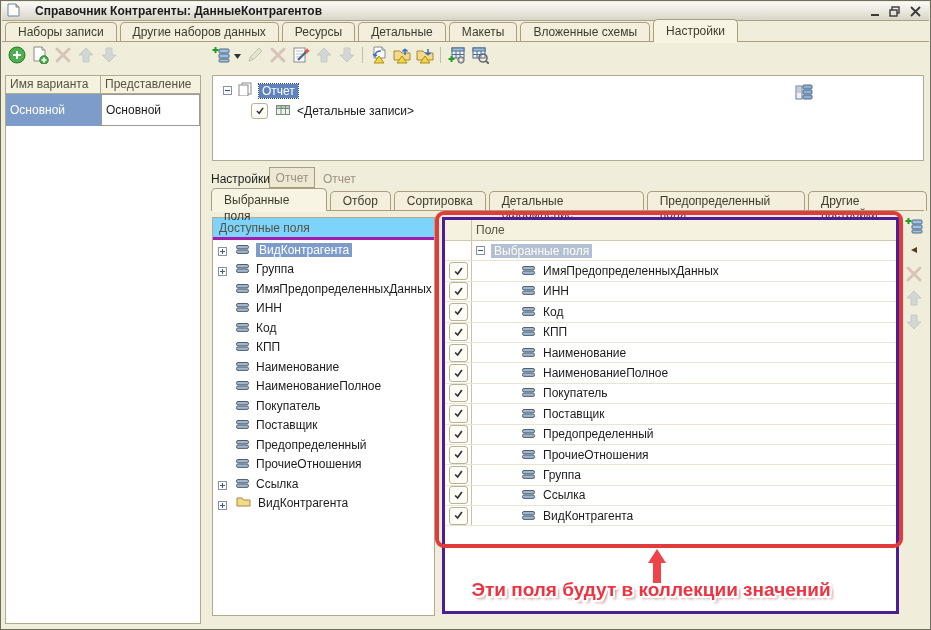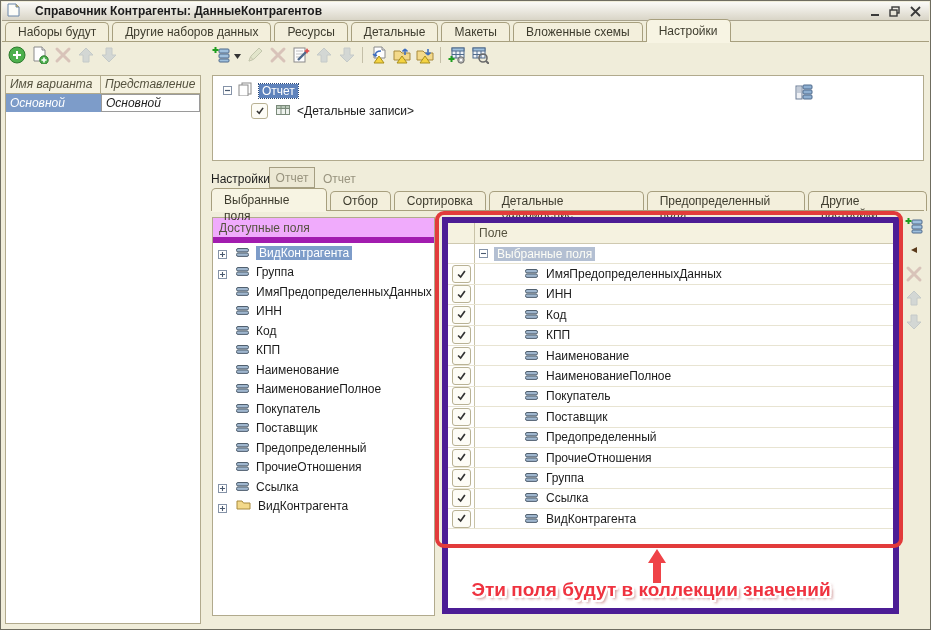--- a/index.html
+++ b/index.html
@@ -16,45 +16,45 @@
   #main-tabs{left:4px;top:20px;height:21px;}
   #main-tabs::after{content:"";position:absolute;left:-4px;right:-927px;bottom:0;}
   .tabline{position:absolute;height:1px;background:#a79f7e;}
   
   .toolbar{position:absolute;display:flex;align-items:center;gap:4px;}
   .tbtn{width:19px;height:18px;display:flex;align-items:center;justify-content:center;}
   .tsep{width:1px;height:16px;background:#c4bfa8;margin:0 2px;}
   .disabled{opacity:.45;filter:grayscale(35%);}
   
   .panel{position:absolute;background:#fff;border:1px solid #b1aa8d;}
-  .phead{height:19px;background:#f0abfc;border-bottom:6px solid #a21caf;display:flex;align-items:center;padding:0 6px;color:#55523f;}
+  .phead{height:19px;background:#7dd3fc;border-bottom:3px solid #a21caf;display:flex;align-items:center;padding:0 6px;color:#55523f;}
   
   .vhead{display:flex;height:17px;background:#f5f2e0;border-bottom:1px solid #b1aa8d;color:#55523f;}
   .vhead .c1{width:95px;border-right:1px solid #b1aa8d;padding:1px 4px;box-sizing:border-box;}
   .vhead .c2{flex:1;padding:1px 4px;}
-  .vrow{display:flex;height:18px;align-items:center;}
+  .vrow{display:flex;height:32px;align-items:center;}
   .vrow .c1{width:95px;box-sizing:border-box;padding:1px 4px;background:#7d9cc9;color:#fff;height:100%;display:flex;align-items:center;}
   .vrow .c2{flex:1;box-sizing:border-box;padding:1px 4px;height:100%;display:flex;align-items:center;border:1px solid #9a9a9a;}
   
   .tree-row{display:flex;align-items:center;height:17px;}
   .sel-dark{background:#5f83bc;color:#fff;padding:0 3px;outline:1px dotted #2c4a78;}
   .sel-inactive{background:#b3bfd2;color:#fdfdf6;padding:0 3px;}
   .sel-med{background:#7d9cc9;color:#fff;padding:0 3px;}
   
   .settings-label{position:absolute;left:210px;top:171px;}
   .settings-btn{position:absolute;left:268px;top:166px;width:44px;height:19px;background:#ece8d4;border:1px solid #a59e82;color:#98937e;display:flex;align-items:center;justify-content:center;}
   .settings-caption{position:absolute;left:322px;top:171px;color:#98937e;}
   
   .af-row{display:flex;align-items:center;height:19.5px;}
   .exp{width:9px;height:9px;flex:0 0 9px;margin-left:5px;}
   .exp-space{width:9px;flex:0 0 9px;margin-left:5px;}
   .ficon{margin-left:9px;margin-right:7px;flex:0 0 13px;}
   .flabel{white-space:nowrap;}
   
-  #sel-table{position:absolute;left:441px;top:216px;width:457px;height:397px;background:#fff;border:6px solid #4c1d95;box-sizing:border-box;text-align:center;}
+  #sel-table{position:absolute;left:441px;top:216px;width:457px;height:397px;background:#fff;border:3px solid #4c1d95;box-sizing:border-box;text-align:center;}
   .sf-headrow{display:flex;height:20px;border-bottom:1px solid #cfc9b0;}
   .sf-check-col{width:27px;border-right:1px solid #c9c3a8;box-sizing:border-box;display:flex;align-items:center;justify-content:center;}
   .sf-main-col{flex:1;display:flex;align-items:center;padding-left:4px;}
   .sf-row{display:flex;height:19.4px;border-bottom:1px solid #e8e4d2;}
   .sf-headrow .sf-main-col{background:#f5f2e0;color:#55523f;}
   .sf-headrow .sf-check-col{background:#f5f2e0;}
   .cbox{width:17px;height:16px;border:1px solid #b9b294;border-radius:3px;background:#fdfcf6;display:flex;align-items:center;justify-content:center;}
   .sf-indent{width:46px;flex:0 0 46px;}
   
   #red-rect{position:absolute;left:434px;top:210px;width:468px;height:337px;border:4px solid #e23b3b;border-radius:9px;box-sizing:border-box;pointer-events:none;z-index:20;}
@@ -89,21 +89,21 @@
         </svg>
     </span>
     <span class="winbtn">
       <svg width="11" height="11" viewBox="0 0 11 11">
           <path d="M1 1l9 9M10 1l-9 9" stroke="#3a3a3a" stroke-width="1.8"></path>
         </svg>
     </span>
   </div>
 
   <div id="main-tabs" class="tabstrip">
-      <div class="tab">Наборы будут</div>
+      <div class="tab">Наборы записи</div>
       <div class="tab">Другие наборов данных</div>
       <div class="tab">Ресурсы</div>
       <div class="tab">Детальные</div>
       <div class="tab">Макеты</div>
       <div class="tab">Вложенные схемы</div>
       <div class="tab active">Настройки</div>
     </div>
   <div class="tabline" style="left:1px;right:1px;top:40px;"></div>
 
   <div class="toolbar" style="left:6px;top:45px;" id="variant-toolbar">
@@ -133,21 +133,21 @@
           <path d="M9 2L16 9h-4v7H6V9H2z" fill="#aabfd8" stroke="#8aa2c0"></path>
         </svg>
       </span>
       <span class="tbtn disabled">
         <svg width="18" height="18" viewBox="0 0 18 18">
           <path d="M9 16L2 9h4V2h6v7h4z" fill="#aabfd8" stroke="#8aa2c0"></path>
         </svg>
       </span>
     </div>
 
-  <div class="panel" style="left:4px;top:74px;width:194px;height:547px;font-style:italic;">
+  <div class="panel" style="left:4px;top:74px;width:194px;height:547px;">
     <div class="vhead">
       <div class="c1">Имя варианта</div>
       <div class="c2">Представление</div>
     </div>
     <div id="variant-rows">
         <div class="vrow">
           <div class="c1">Основной</div>
           <div class="c2">Основной</div>
         </div>
       </div>

